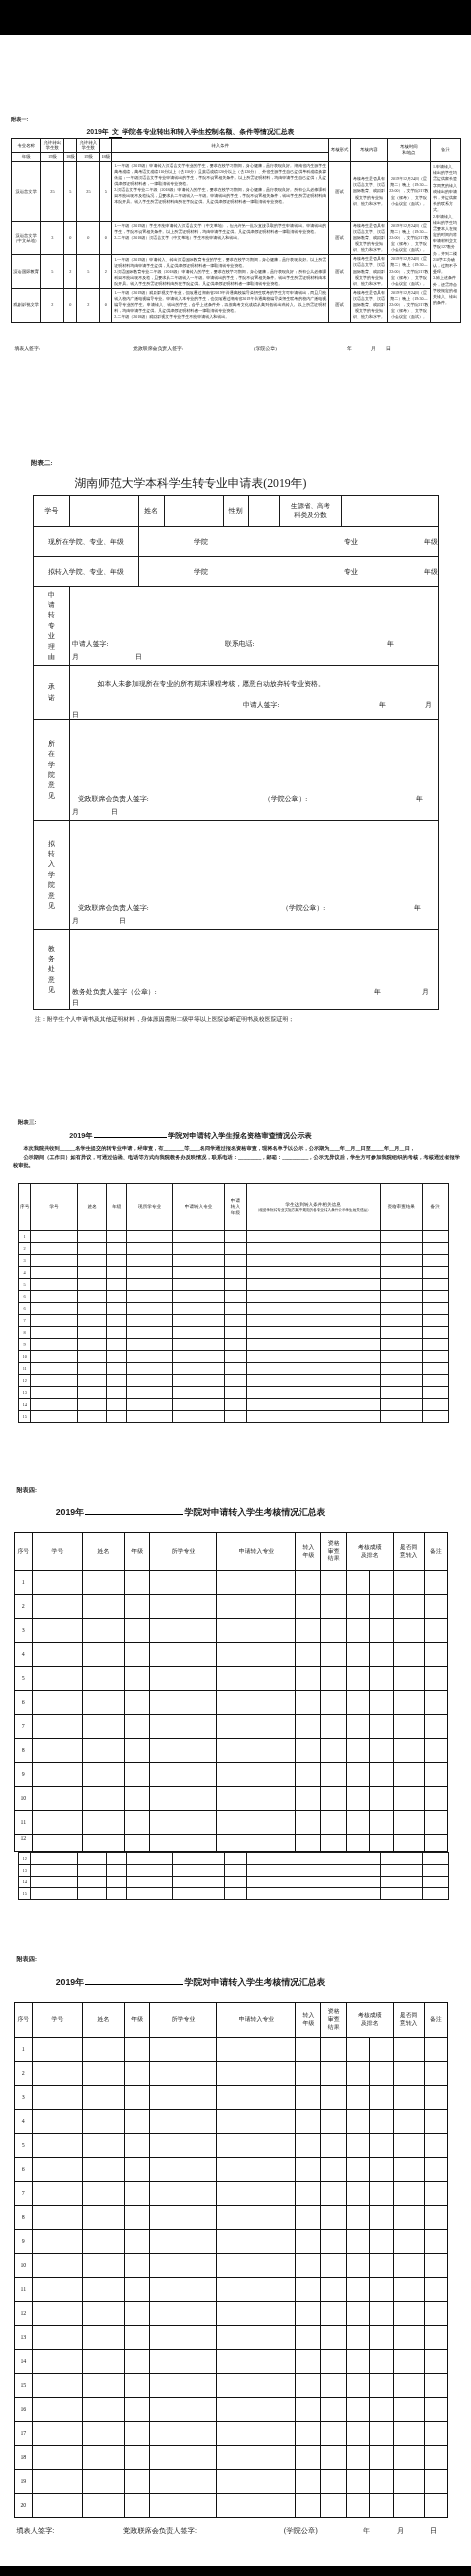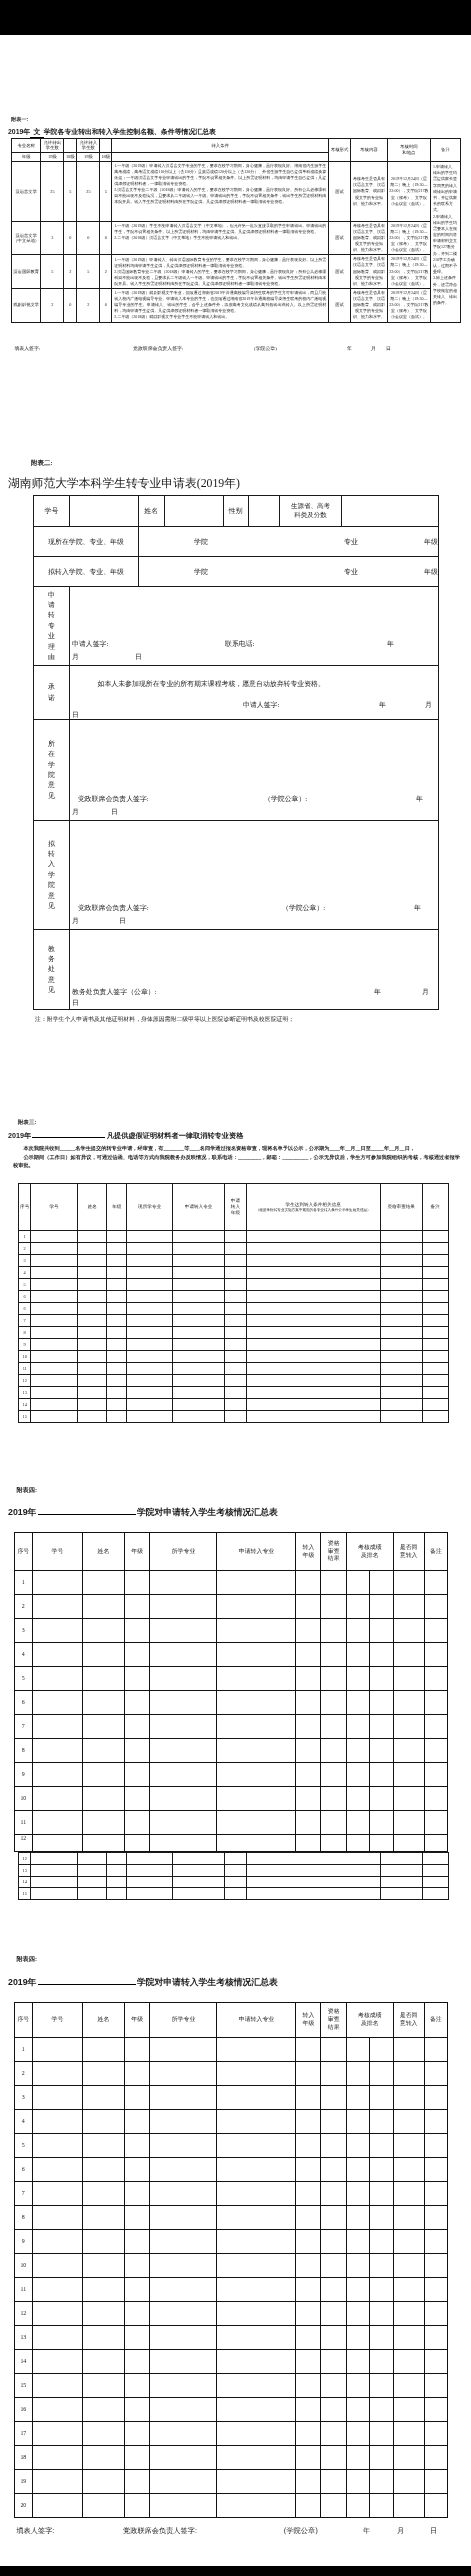--- a/index.html
+++ b/index.html
@@ -1,20 +1,20 @@
 <!DOCTYPE html>
 <html style="font-size:10.5px"><head>
 <meta charset="utf-8">
 <style>
   html,body{margin:0;padding:0;background:#ffffff;}
   .page{position:relative;width:471px;height:2576px;background:#ffffff;overflow:hidden;
         font-family:"Liberation Serif","DejaVu Serif",serif;color:#1a1a1a;}
   .abs{position:absolute;}
   .bar{position:absolute;left:0;width:471px;background:#000;}
-  .ctr{width:381px;text-align:left;padding-left:8px;}
+  .ctr{width:381px;text-align:center;}
   .bold{font-weight:bold;}
   .sans{font-family:"Liberation Sans","DejaVu Sans",sans-serif;}
   .pre{white-space:pre-line;}
   table{border-collapse:collapse;table-layout:fixed;}
   
   .t1{width:450px;font-size:4.3px;line-height:1.3;}
   .t1 td{border:0.7px solid #1a1a1a;text-align:center;vertical-align:middle;padding:0.7px;}
   .t1 .hdr{font-size:4.4px;}
   .t1 .cond{font-size:4px;line-height:1.5;text-align:justify;vertical-align:top;white-space:pre-line;padding:1.3px 2px;}
   .t1 .small{font-size:4px;line-height:1.55;padding:0.7px 1.3px;}
@@ -262,21 +262,21 @@
           <span class="ps" style="left:2px;bottom:0.7px;">日</span>
         </td>
       </tr>
       </tbody>
     </table>
   </div>
   <div class="abs" style="left:35px;top:1015px;font-size:5.9px;">注：附学生个人申请书及其他证明材料，身体原因需附二级甲等以上医院诊断证明书及校医院证明；</div>
 
   <div class="abs bold" style="left:17.7px;top:1119px;font-size:5.6px;">附表三:</div>
   <div class="abs ctr sans bold" style="top:1131px;font-size:7.2px;">
-    <span>2019年</span><span class="blank-u" style="width:73px;margin:0 1.3px;"></span><span>凡提供虚假证明材料者一律取消转专业资格</span>
+    <span>2019年</span><span class="blank-u" style="width:73px;margin:0 1.3px;"></span><span>学院对申请转入学生报名资格审查情况公示表</span>
   </div>
   <div class="abs para3" style="left:13px;top:1144px;width:447px;">
     <p>本次我院共收到______名学生提交的转专业申请，经审查，有________等____名同学通过报名资格审查，现将名单予以公示，公示期为____年__月__日至_____年__月__日，</p>
     <p>公示期间（工作日）如有异议，可通过信函、电话等方式向我院教务办反映情况，联系电话：_________，邮箱：__________，公示无异议后，学生方可参加我院组织的考核，考核通过者报学校审批。</p>
   </div>
   <div class="abs" style="left:18.3px;top:1183px;">
     <table class="t3">
       <colgroup>
           <col style="width:11.8px">
           <col style="width:47px">

